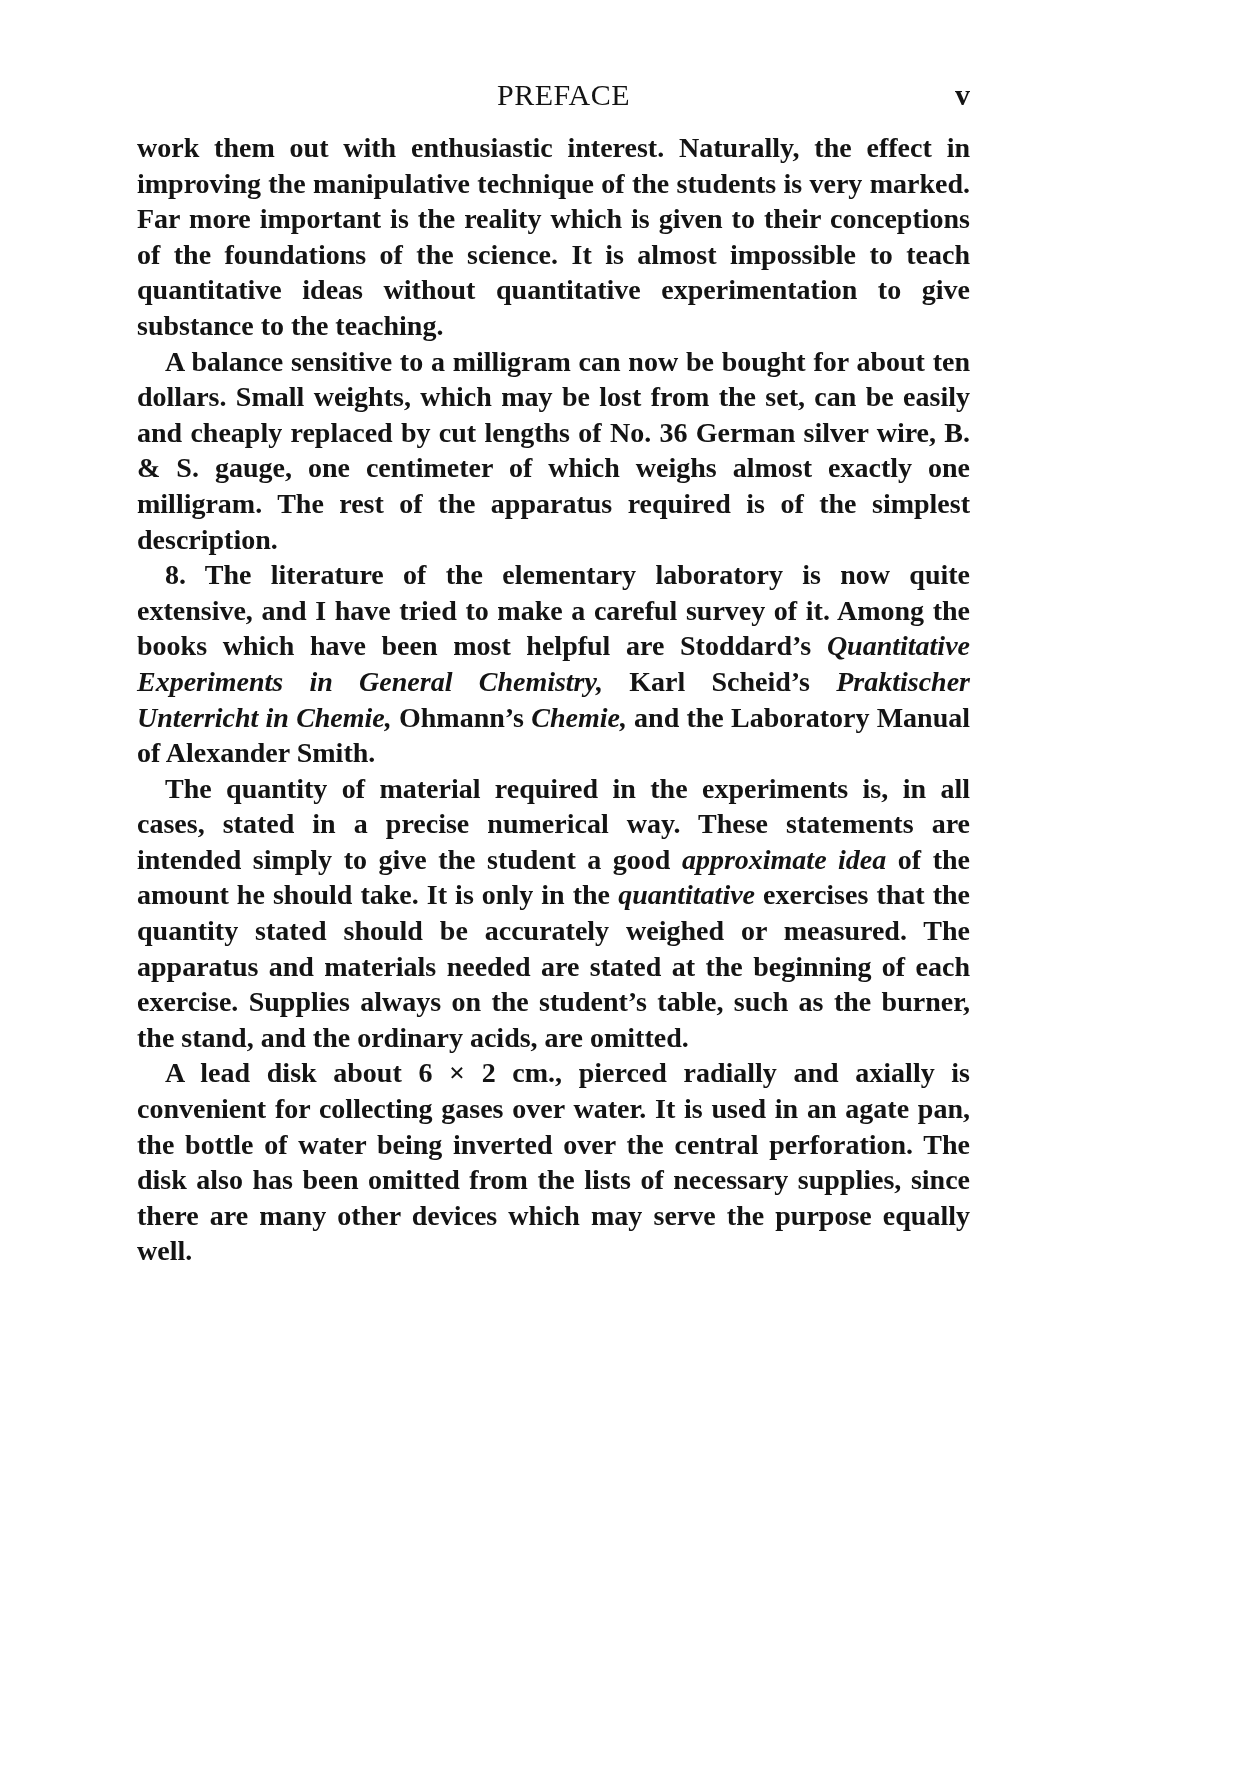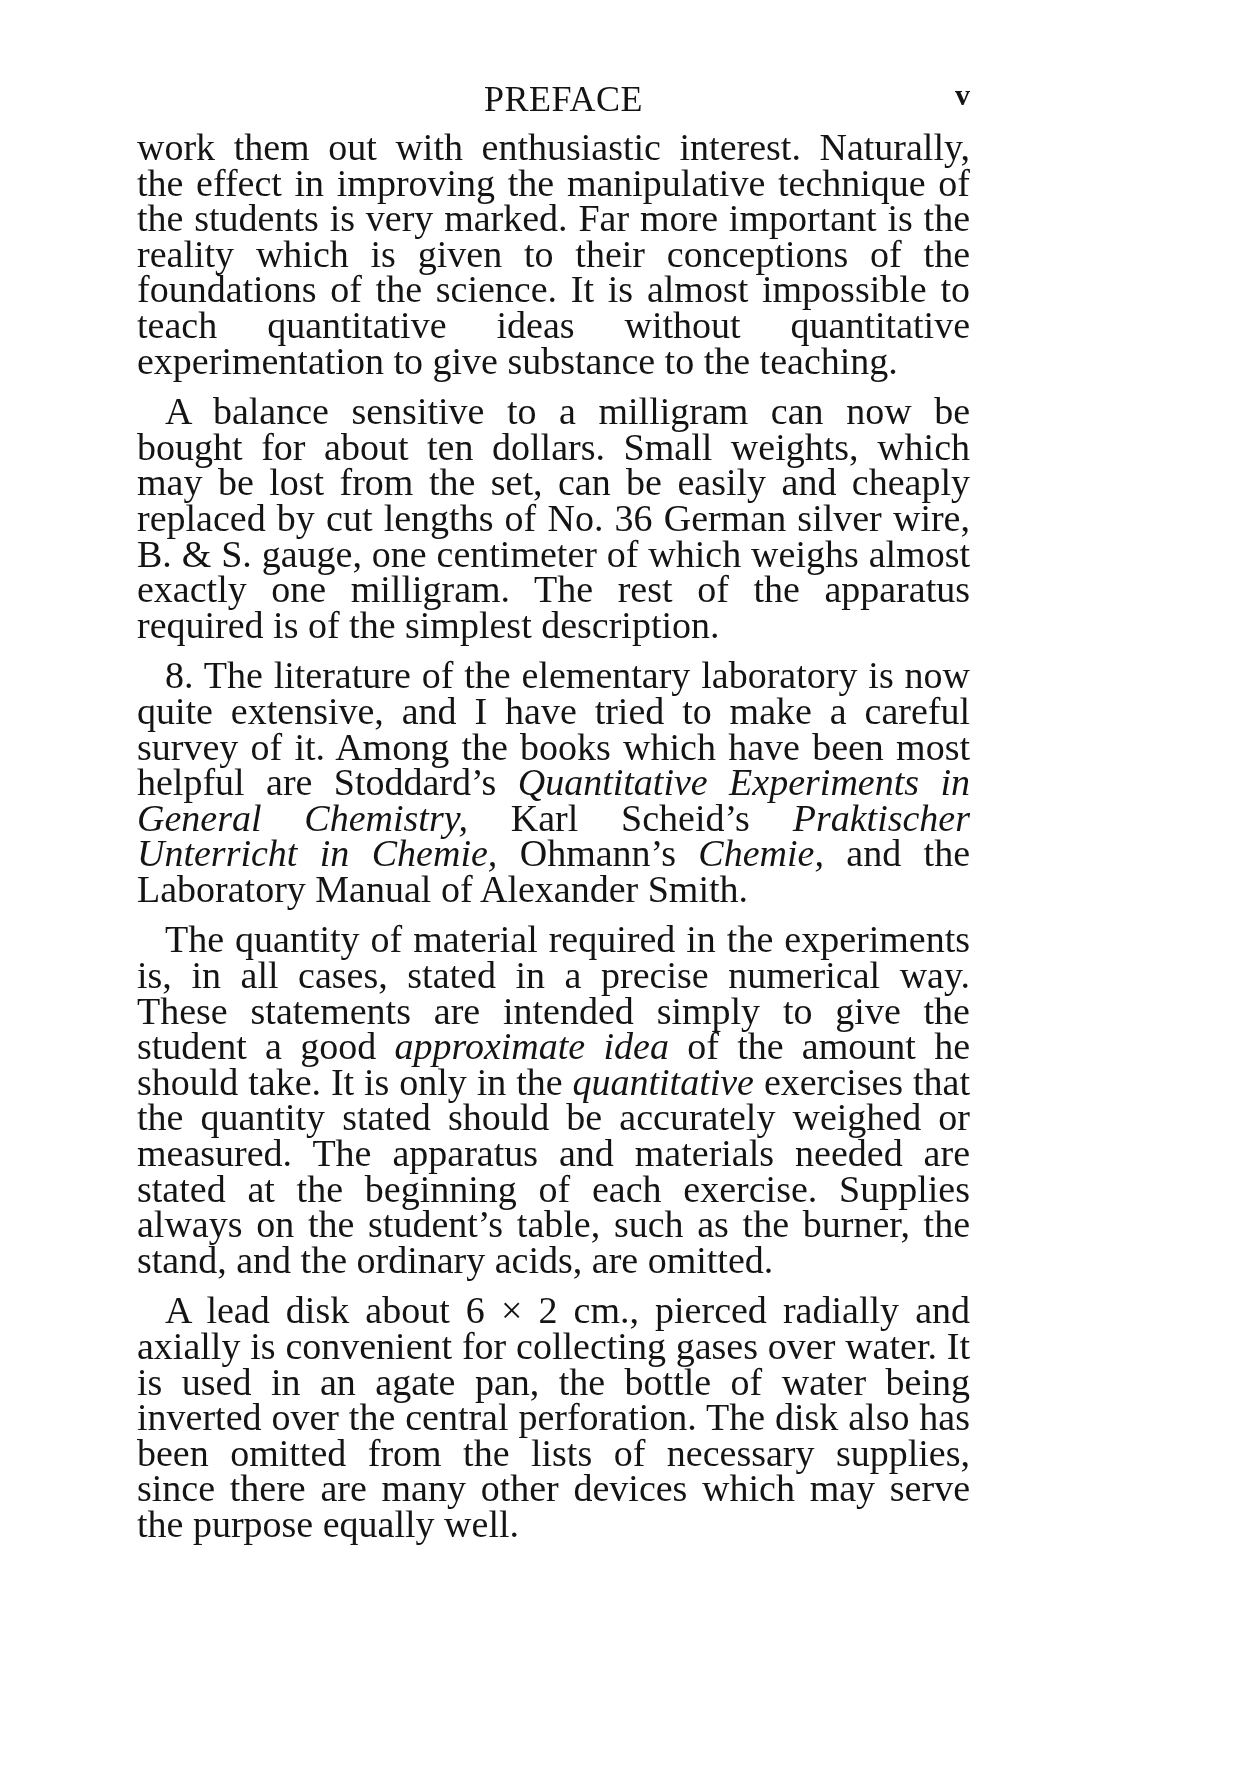--- a/index.html
+++ b/index.html
@@ -25,47 +25,47 @@
       position: relative;
       height: 40px;
       margin-bottom: 12px;
     }
     .running-title {
       position: absolute;
       left: 0;
       right: 0;
       top: 0;
       text-align: center;
-      font-size: 36px;
+      font-size: 30px;
       letter-spacing: 0.5px;
       padding-left: 20px;
     }
     .folio {
       position: absolute;
       right: 0;
       top: 0;
       font-size: 30px;
       font-weight: bold;
     }
     .body-text {
-      font-size: 38px;
+      font-size: 28px;
       line-height: 35.6px;
       text-align: justify;
-      font-weight: normal;
+      font-weight: bold;
     }
     .body-text p {
       margin: 0;
       text-indent: 28px;
       text-align-last: left;
     }
     .body-text p.continued {
       text-indent: 0;
     }
     .body-text p + p {
-      margin-top: 15px;
+      margin-top: 0;
     }
     .it {
       font-style: italic;
     }
   </style>
 </head>
 <body>
 
 <div class="page">
   <div class="running-head">

